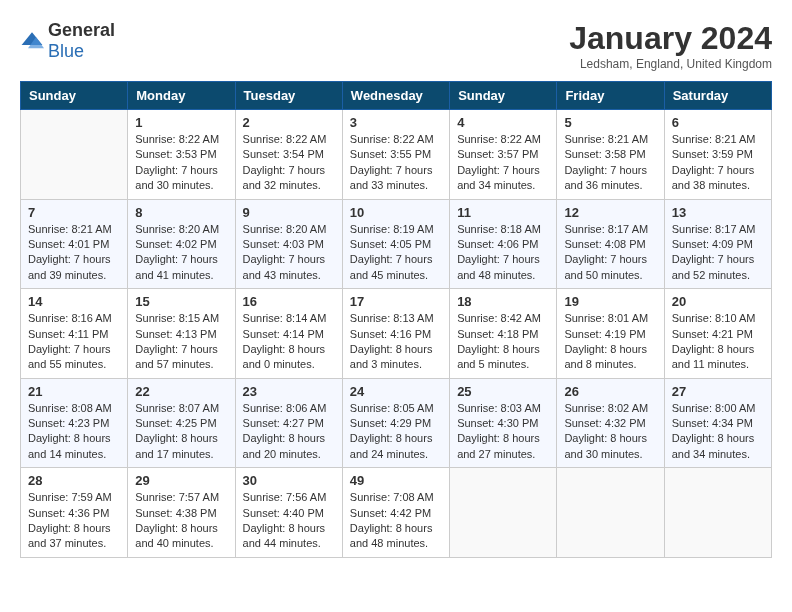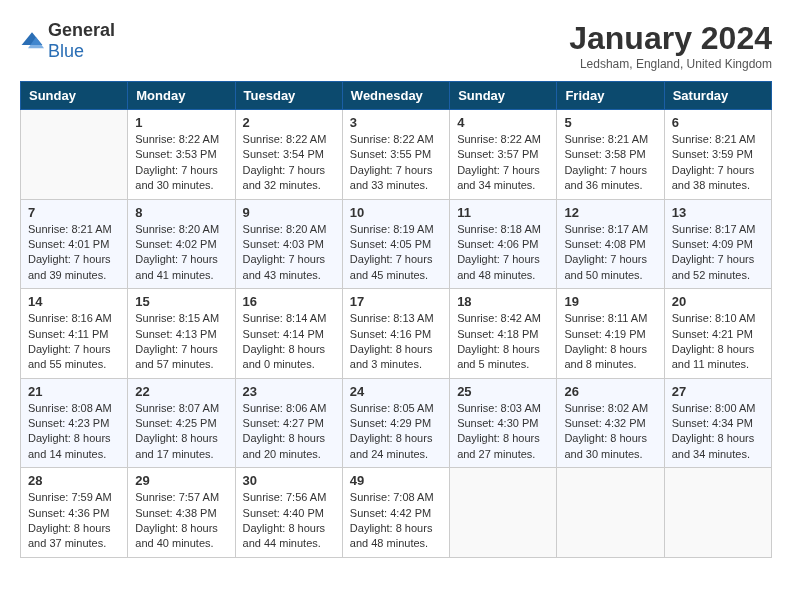--- a/index.html
+++ b/index.html
@@ -268,21 +268,21 @@
         <span class="day-num">18</span>
         <div class="day-info">
           <span>Sunrise: 8:42 AM</span><br>
           <span>Sunset: 4:18 PM</span><br>
           <span>Daylight: 8 hours and 5 minutes.</span>
         </div>
       </td>
         <td>
         <span class="day-num">19</span>
         <div class="day-info">
-          <span>Sunrise: 8:11 AM</span><br>
+          <span>Sunrise: 8:01 AM</span><br>
           <span>Sunset: 4:19 PM</span><br>
           <span>Daylight: 8 hours and 8 minutes.</span>
         </div>
       </td>
         <td>
         <span class="day-num">20</span>
         <div class="day-info">
           <span>Sunrise: 8:10 AM</span><br>
           <span>Sunset: 4:21 PM</span><br>
           <span>Daylight: 8 hours and 11 minutes.</span>

